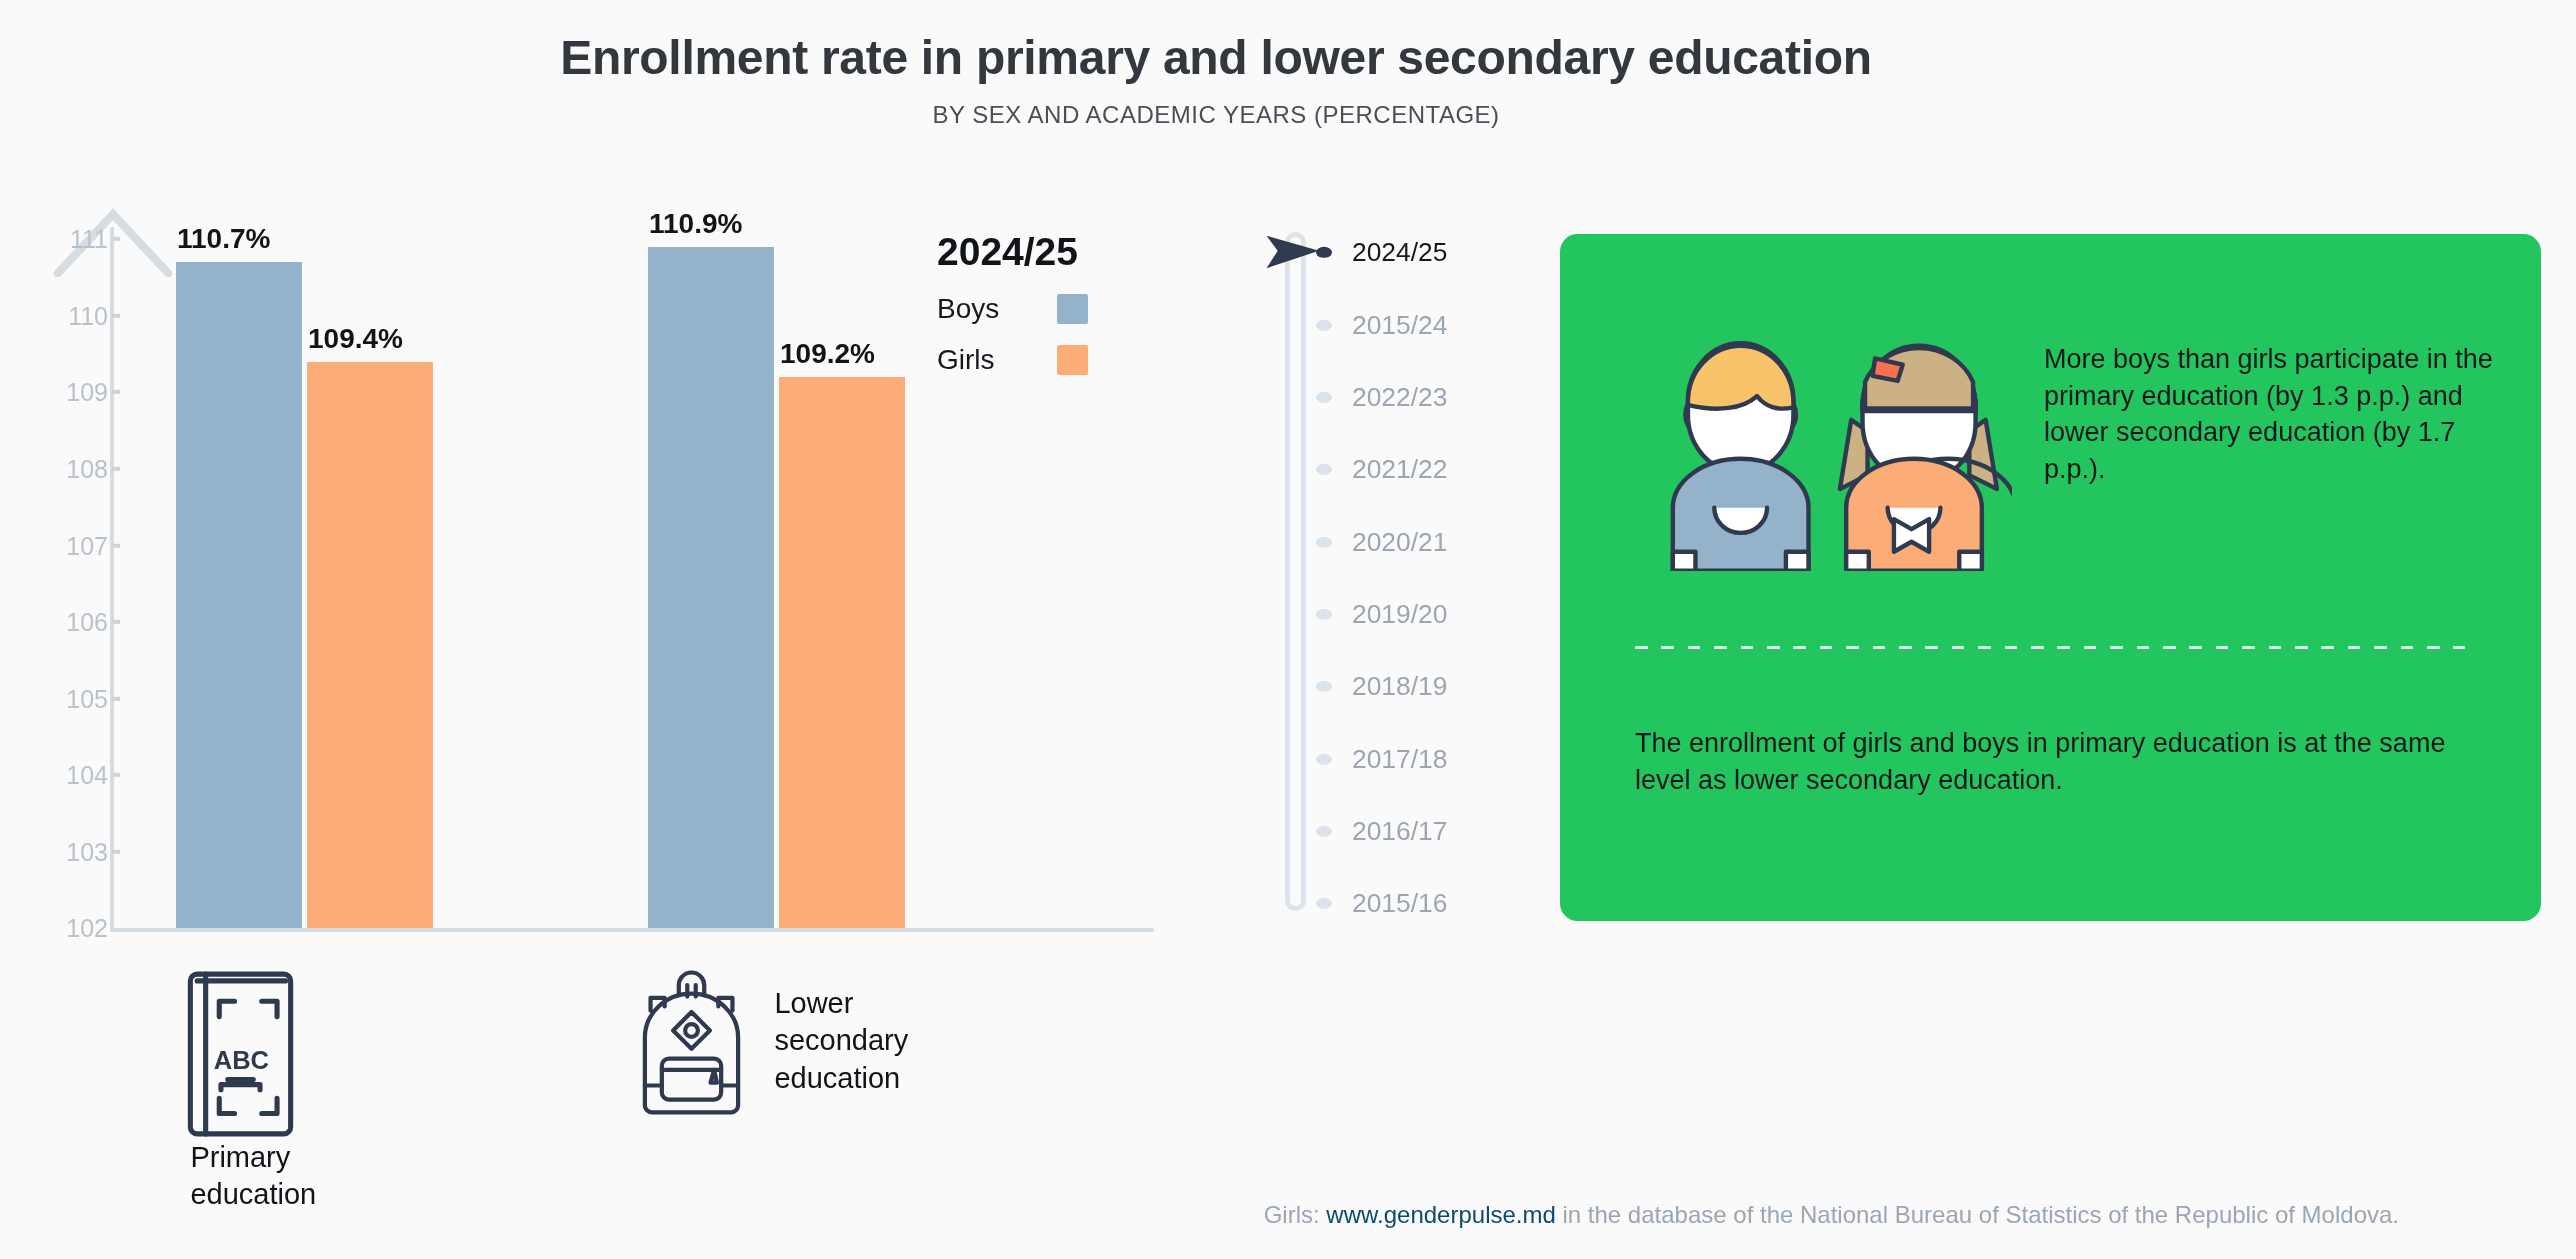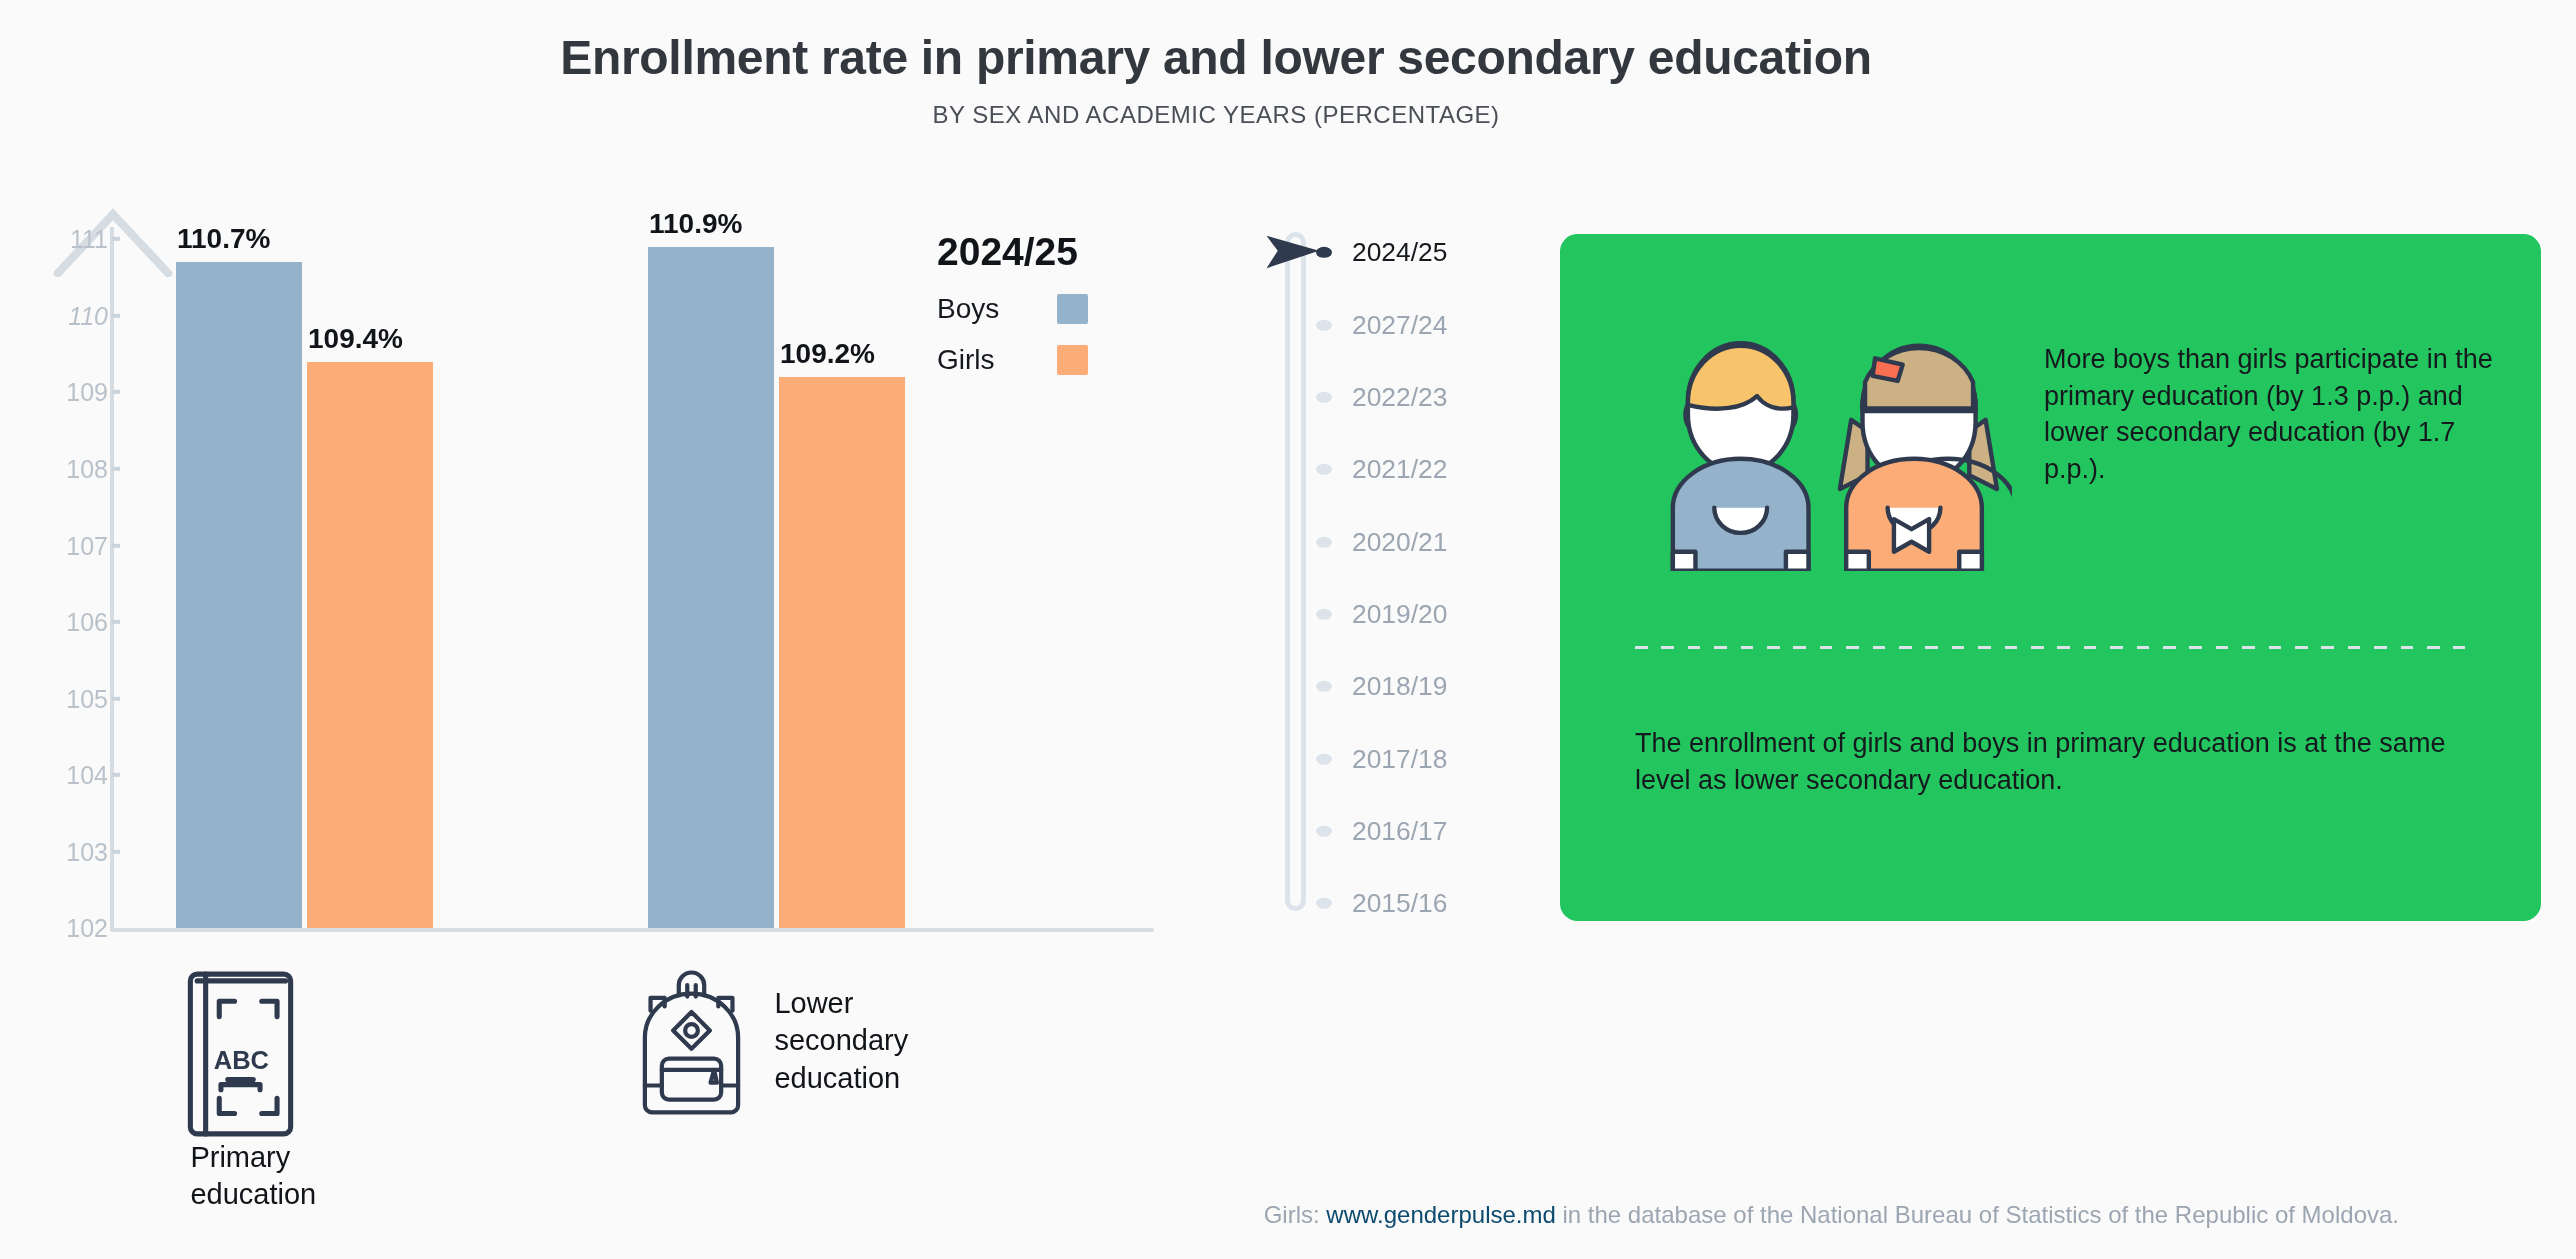--- a/index.html
+++ b/index.html
@@ -137,21 +137,21 @@
 
     <svg class="axis-arrow" viewBox="0 0 200 110">
       <path d="M12 104 L100 10 L188 104" fill="none" stroke="#D5DCE2" stroke-width="13" stroke-linecap="round"></path>
     </svg>
     <div class="axis-line"></div>
     <div class="axis-base"></div>
 
     <div id="yticks">
         <div class="ytick" style="top: 31px;">111</div>
         <div class="ytick-dash" style="top: 31px;"></div>
-        <div class="ytick" style="top: 108px; font-style: italic;">110</div>
+        <div class="ytick" style="top: 108px;">110</div>
         <div class="ytick-dash" style="top: 108px;"></div>
         <div class="ytick" style="top: 184px;">109</div>
         <div class="ytick-dash" style="top: 184px;"></div>
         <div class="ytick" style="top: 261px;">108</div>
         <div class="ytick-dash" style="top: 261px;"></div>
         <div class="ytick" style="top: 338px;">107</div>
         <div class="ytick-dash" style="top: 338px;"></div>
         <div class="ytick" style="top: 414px;">106</div>
         <div class="ytick-dash" style="top: 414px;"></div>
         <div class="ytick" style="top: 491px;">105</div>
@@ -193,21 +193,21 @@
     <svg class="tl-handle" viewBox="0 0 96 64">
       <path d="M4 6 L88 30 L4 58 L22 30 Z" fill="#2F3A4E"></path>
     </svg>
     <div id="tl-items">
         <div class="tl-item active" style="top: 26.4px;">
           <span class="tl-dot"></span>
           <span class="tl-label">2024/25</span>
         </div>
         <div class="tl-item" style="top: 99px;">
           <span class="tl-dot"></span>
-          <span class="tl-label">2027/24</span>
+          <span class="tl-label">2015/24</span>
         </div>
         <div class="tl-item" style="top: 171px;">
           <span class="tl-dot"></span>
           <span class="tl-label">2022/23</span>
         </div>
         <div class="tl-item" style="top: 243px;">
           <span class="tl-dot"></span>
           <span class="tl-label">2021/22</span>
         </div>
         <div class="tl-item" style="top: 316px;">

